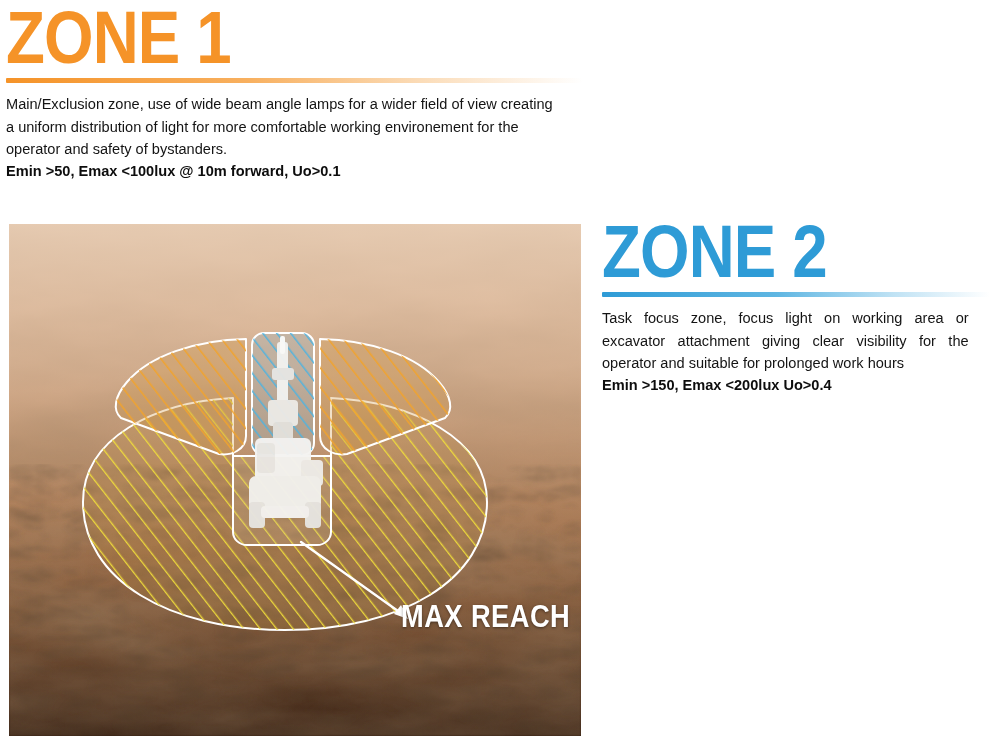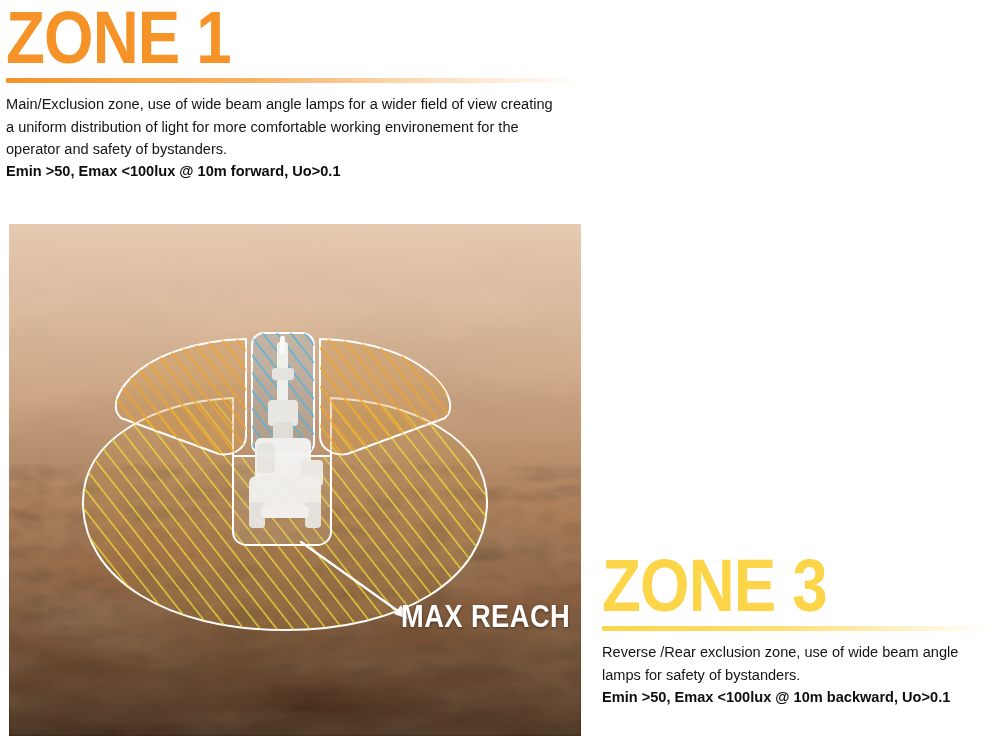--- a/index.html
+++ b/index.html
@@ -107,29 +107,29 @@
 
   <div id="zone1-block">
     <div class="zone-title">ZONE 1</div>
     <div class="rule"></div>
     <div class="zone-body">
       <p class="para">Main/Exclusion zone, use of wide beam angle lamps for a wider field of view creating a uniform  distribution of light for more comfortable working environement for the operator and safety of bystanders.</p>
       <p class="zone-spec">Emin &gt;50, Emax  &lt;100lux @ 10m forward, Uo&gt;0.1</p>
     </div>
   </div>
 
-
-  <div id="zone3-block">
-    <div class="zone-title">ZONE 3</div>
+  <div id="zone2-block">
+    <div class="zone-title">ZONE 2</div>
     <div class="rule"></div>
-    <div class="zone-body">
-      <p class="para">Reverse /Rear exclusion zone, use of wide beam angle lamps for safety of bystanders.</p>
-      <p class="zone-spec">Emin &gt;50, Emax  &lt;100lux @ 10m backward, Uo&gt;0.1</p>
+    <div class="zone-body just">
+      <p class="para">Task focus zone, focus light on working area or excavator attachment giving clear visibility for the operator and suitable for prolonged work hours</p>
+      <p class="zone-spec">Emin &gt;150, Emax  &lt;200lux Uo&gt;0.4</p>
     </div>
   </div>
+
 
   <div id="diagram-panel">
 
     <svg id="terrain" width="572" height="512" viewBox="0 0 572 512" preserveAspectRatio="none">
       <defs>
         <linearGradient id="gTerrain" x1="0" y1="0" x2="0" y2="1">
           <stop offset="0%" stop-color="#e2c1a6"></stop>
           <stop offset="18%" stop-color="#dcb496"></stop>
           <stop offset="38%" stop-color="#c69a78"></stop>
           <stop offset="58%" stop-color="#a9754f"></stop>

